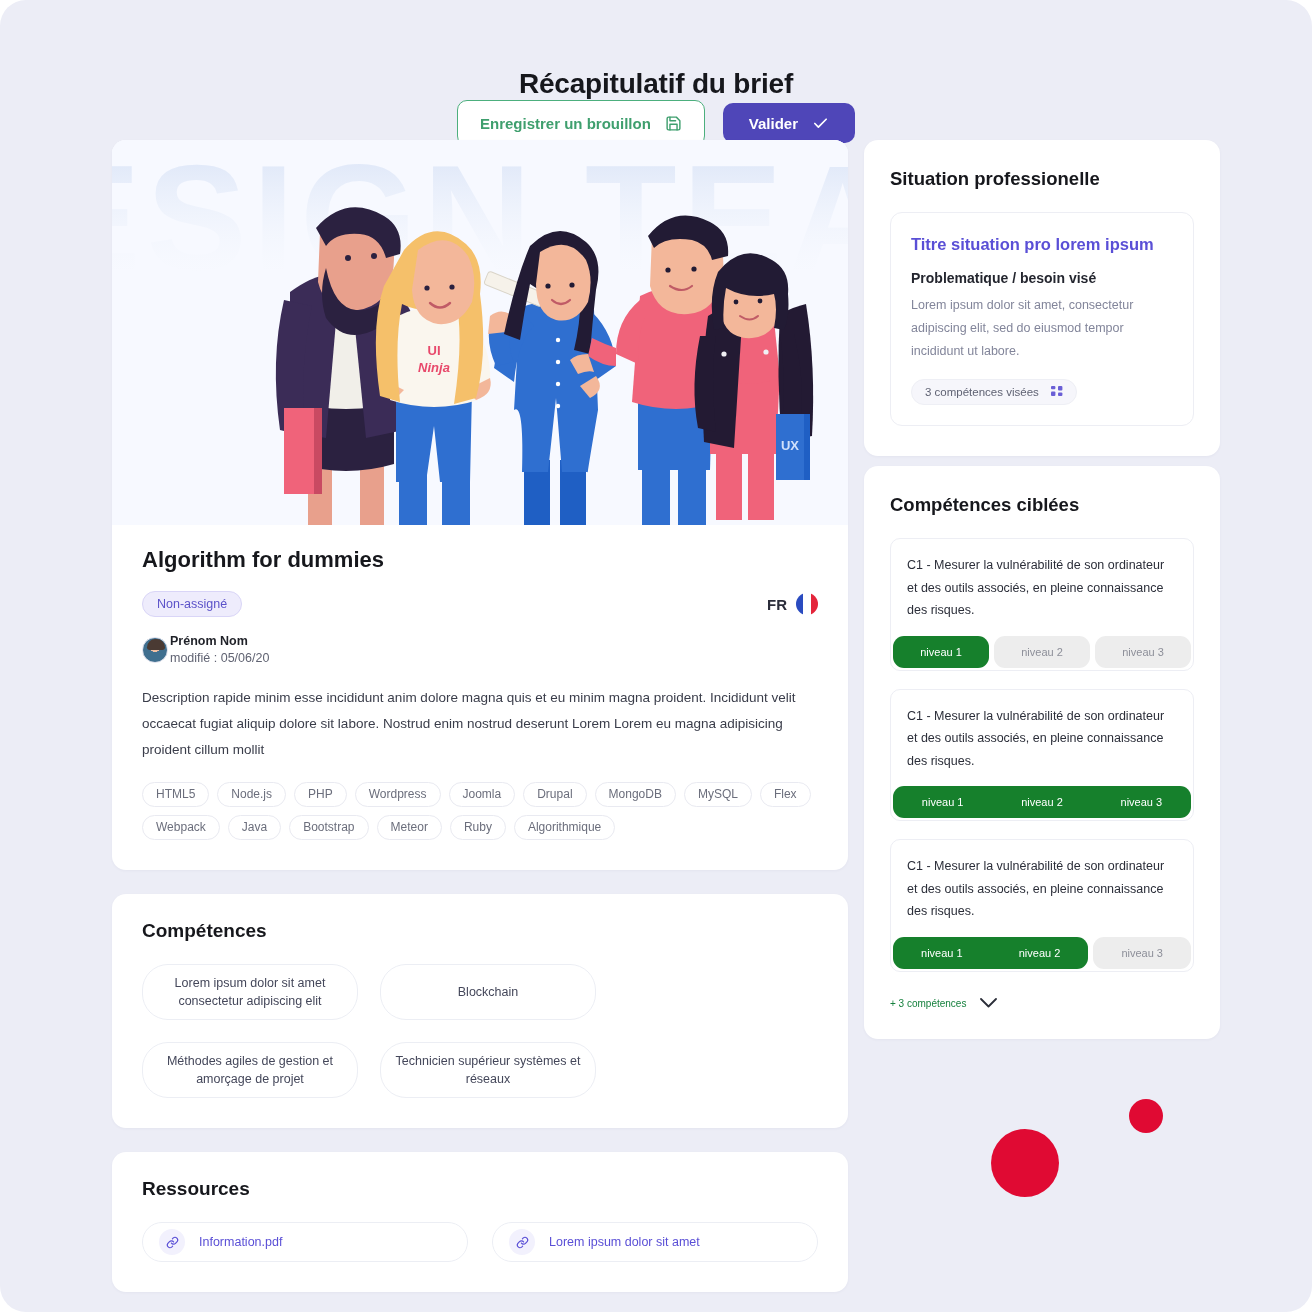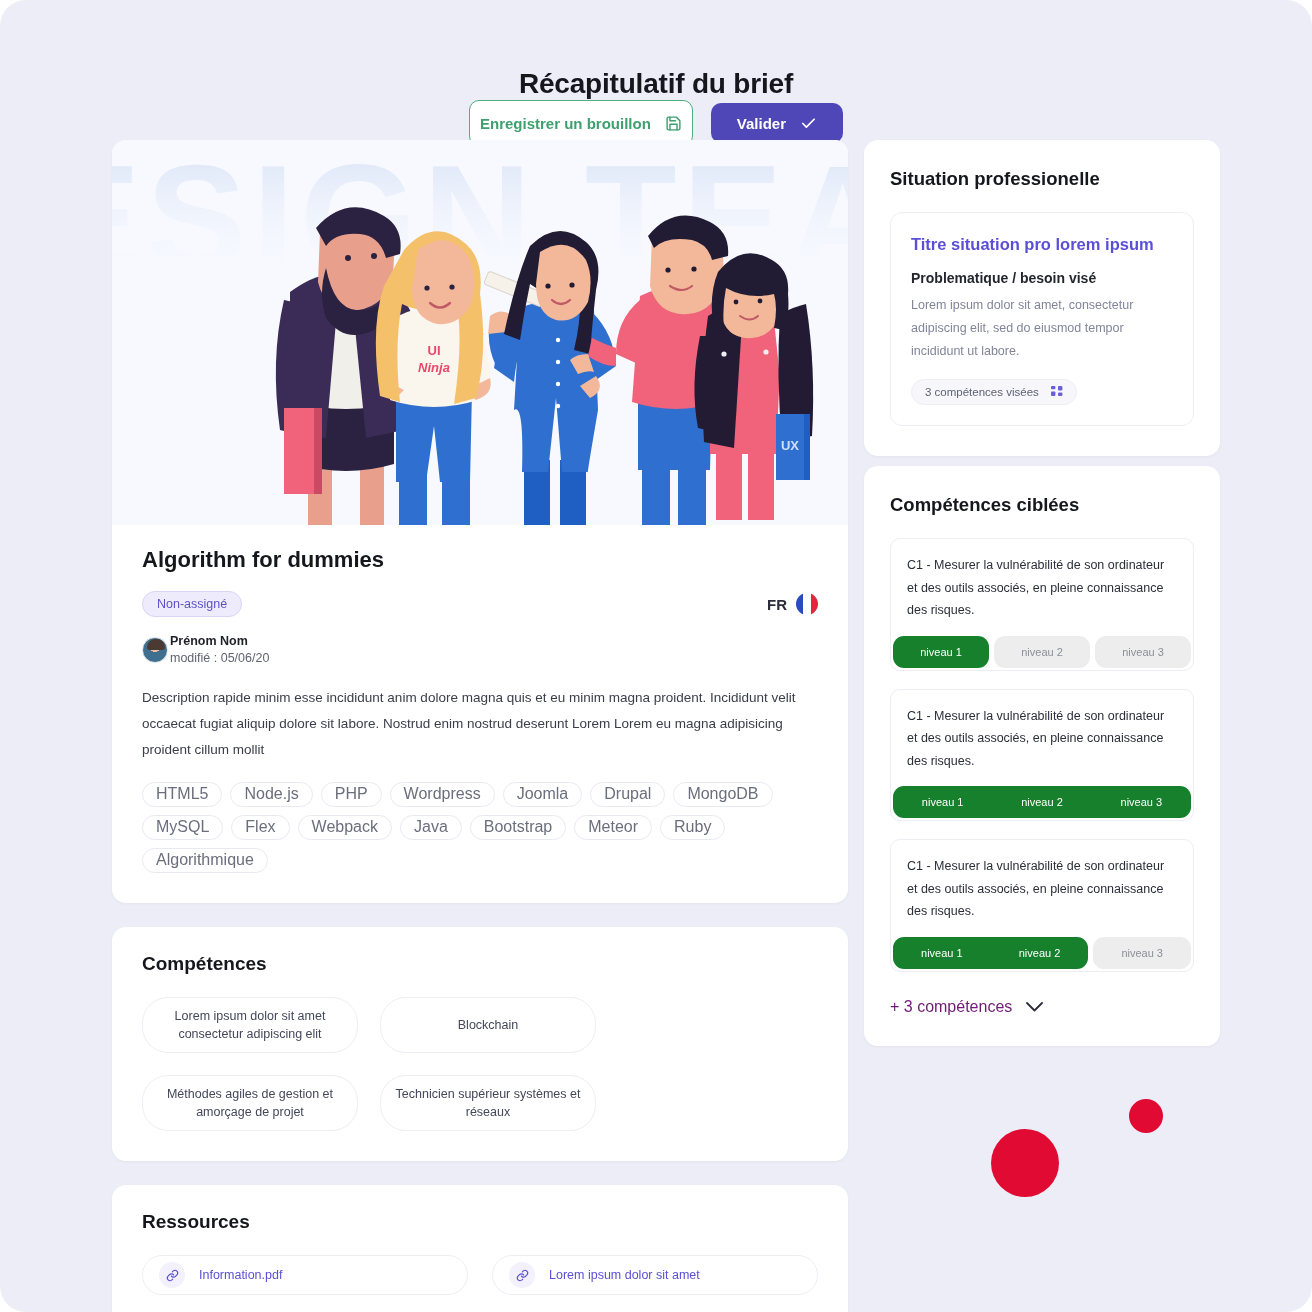--- a/index.html
+++ b/index.html
@@ -27,21 +27,21 @@
     letter-spacing: -0.2px;
   }
   .header-actions { display: flex; align-items: center; gap: 18px; }
   .btn {
     display: inline-flex; align-items: center; gap: 14px;
     font-size: 15px; font-weight: 700;
     border-radius: 10px; cursor: pointer;
     white-space: nowrap;
   }
   .btn-draft {
-    height: 46px; padding: 0 10px;
+    height: 46px; padding: 0 22px;
     background: #ffffff; border: 1.5px solid #4caf7d;
     color: #3f9f6e;
   }
   .btn-validate {
     height: 40px; padding: 0 26px;
     background: #4f46b8; border: none; color: #ffffff;
   }
   .ico { display: inline-block; line-height: 0; }
 
   
@@ -85,21 +85,21 @@
     background:#4a3a33; border-radius: 9px 9px 3px 3px; }
   .author-name { font-size: 12.5px; font-weight: 700; color: #1f2128; line-height: 1.35; }
   .author-meta { font-size: 12.5px; color: #606372; line-height: 1.35; }
 
   .desc { margin-top: 18px; font-size: 13.5px; line-height: 1.95; color: #3a3d4a; }
 
   .tags { display: flex; flex-wrap: wrap; gap: 8px; margin-top: 18px; }
   .tag {
     display: inline-flex; align-items: center; height: 25px; padding: 0 13px;
     border: 1px solid #e9eaf1; border-radius: 13px; background: #fff;
-    font-size: 16px; color: #6b6e7c;
+    font-size: 12px; color: #6b6e7c;
   }
 
   
   .sec { margin-top: 24px; padding: 26px 30px 30px 30px; }
   .sec-title { font-size: 19px; font-weight: 700; color: #16171c; }
   .ref-grid { display: flex; flex-wrap: wrap; gap: 22px; margin-top: 22px; }
   .ref-pill {
     width: 216px; min-height: 50px; padding: 9px 14px;
     display: flex; align-items: center; justify-content: center; text-align: center;
     border: 1px solid #eceef4; border-radius: 26px; background: #fff;
@@ -152,21 +152,21 @@
   }
   .lvl.on { background: #16802c; color: #ffffff; font-weight: 400; }
   
   .levels.merge-12 .lvl.on:nth-child(1) { border-radius: 11px 0 0 11px; margin-right: -5px; }
   .levels.merge-12 .lvl.on:nth-child(2) { border-radius: 0 11px 11px 0; }
   .levels.merge-all .lvl:nth-child(1) { border-radius: 11px 0 0 11px; margin-right: -5px; }
   .levels.merge-all .lvl:nth-child(2) { border-radius: 0; margin-right: -5px; }
   .levels.merge-all .lvl:nth-child(3) { border-radius: 0 11px 11px 0; }
 
   .more-row { margin-top: 26px; display: flex; align-items: center; gap: 14px; cursor: pointer; }
-  .more-label { font-size: 16px; color: #701a75; }
+  .more-label { font-size: 10px; color: #15803d; }
 
   
   .blob { position: absolute; border-radius: 50%; background: #e00a33; }
   .blob-a { left: 991px; top: 1129px; width: 68px; height: 68px; }
   .blob-b { left: 1129px; top: 1099px; width: 34px; height: 34px; }
 </style>
 </head>
 <body>
 
 <div class="page">

